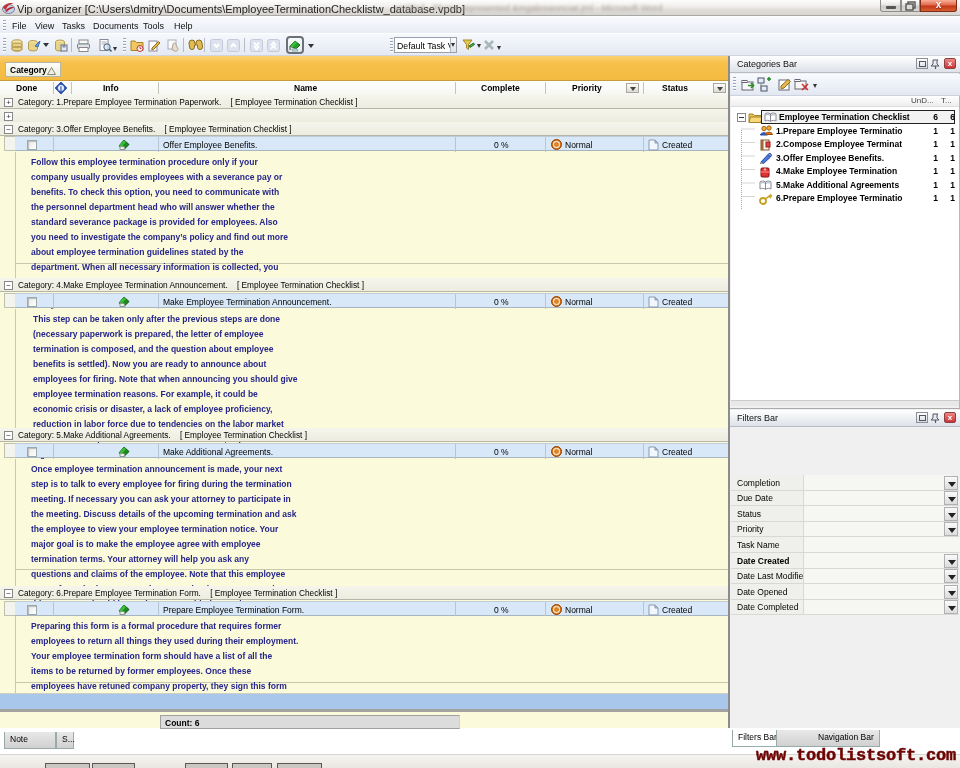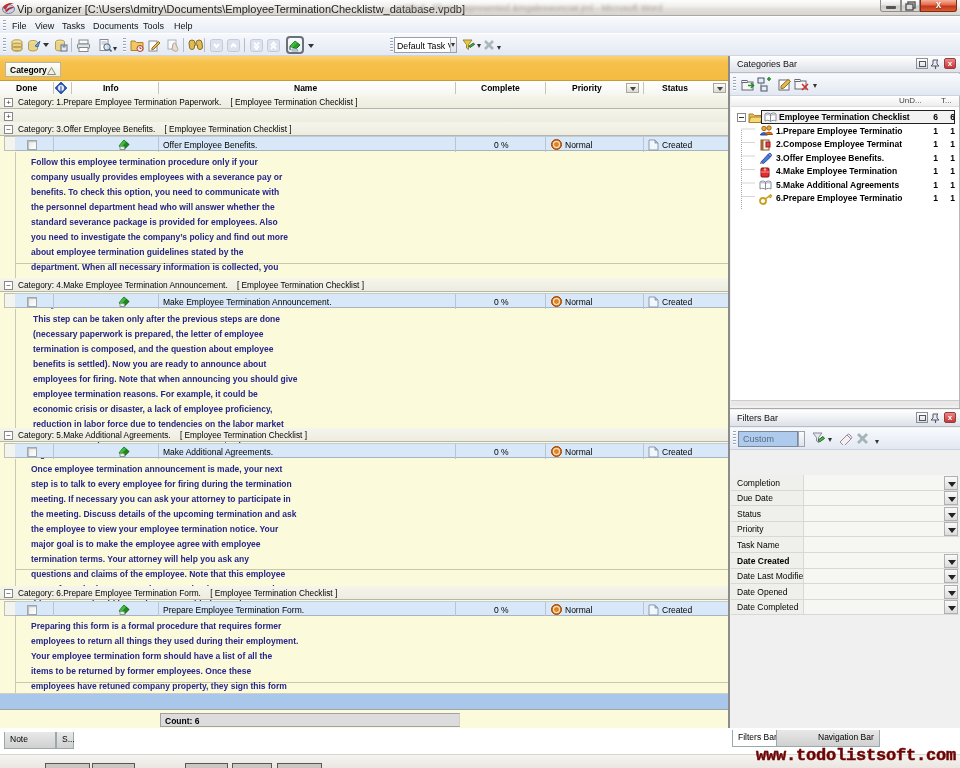--- a/index.html
+++ b/index.html
@@ -52,21 +52,21 @@
 .grow { position:absolute; left:0; width:728px; height:14px; background:linear-gradient(#f6f5ec,#edecdf); border-bottom:1px solid #b6b6a8; font-size:8.3px; color:#000; white-space:nowrap; }
 .grow .pm { position:absolute; left:4px; top:3px; width:9px; height:9px; background:#fff; border:1px solid #888; font-size:8px; line-height:7px; text-align:center; color:#333; }
 .grow .gt { position:absolute; left:18px; top:2px; }
 .trow { position:absolute; left:15px; width:713px; height:15px; background:#d8e8f8; border-top:1px solid #c0ccd8; border-bottom:1px solid #a8b4c0; }
 .trow .cb { position:absolute; left:12px; top:2.5px; width:10px; height:10px; border:1px solid #9aa; background:linear-gradient(135deg,#e8e8e8,#fff); box-shadow:inset 1px 1px 1px #bbb; }
 .trow .cell { position:absolute; top:2.5px; font-size:8.5px; color:#000; white-space:nowrap; }
 .trow .cv { position:absolute; top:0; width:1px; height:15px; background:#b8c4d4; }
 .note { position:absolute; left:15px; width:713px; background:#fbfada; border-bottom:1px solid #c8c8ae; font-size:8.5px; font-weight:bold; color:#26268c; line-height:15px; padding:3px 0 0 16px; white-space:pre; }
 .gutter { position:absolute; left:15px; width:1px; background:#c8c8b4; }
 #blueband { left:0; top:637px; width:728px; height:16px; background:#a9c7eb; border-top:1px solid #d0d0c0; }
-#cntrow { left:0; top:653px; width:728px; height:19px; background:#fbfada; border-top:1px solid #a3a3a3; }
+#cntrow { left:0; top:653px; width:728px; height:19px; background:#fbfada; border-top:3px solid #a3a3a3; }
 #cntbox { position:absolute; left:160px; top:3px; width:300px; height:14px; background:#dcdcdc; border:1px solid #a0a0a0; border-right-color:#d0d0d0; font-size:8.5px; font-weight:bold; padding:1.5px 0 0 4px; }
 
 
 #rightcol { left:730px; top:56px; width:230px; height:672px; background:#f0f0f0; border-right:1px solid #b8b8b8; }
 .ptitle { position:absolute; left:0; width:230px; height:17px; background:linear-gradient(#ffffff,#dde1e8); border-bottom:1px solid #b8bcc4; font-size:9px; color:#111; padding:3px 0 0 7px; }
 .pbtns { position:absolute; right:4px; top:2px; }
 .pbtn { display:inline-block; width:12px; height:11px; margin-left:2px; vertical-align:top; position:relative; }
 .pbtn.rest { border:1px solid #8a8f98; background:linear-gradient(#fff,#d8dce4); }
 .pbtn.rest:after { content:""; position:absolute; left:2px; top:2px; width:5px; height:4px; border:1px solid #555; }
 .pbtn.close { border:1px solid #8a4040; background:linear-gradient(#e88,#c33); border-radius:2px; color:#fff; font-size:8px; font-weight:bold; text-align:center; line-height:10px; }
@@ -461,21 +461,21 @@
         </svg>
       <svg style="position:absolute;left:64px;top:4px;" width="16" height="14">
           <rect x="1" y="3" width="11" height="8" fill="#f8f8f8" stroke="#667"></rect>
           <rect x="1" y="1.5" width="5" height="2" fill="#f8f8f8" stroke="#667"></rect>
           <path d="M8 6 l6 6 m0 -6 l-6 6" stroke="#d03030" stroke-width="1.6"></path>
         </svg>
       <div class="tarrow" style="left:83px; top:10px; border-left-width:2.5px; border-right-width:2.5px;"></div>
     </div>
     <div id="cattree">
       <div id="treehdr">
-          <span style="position:absolute;left:168px;">UnD...</span>
+          <span style="position:absolute;left:180px;">UnD...</span>
           <span style="position:absolute;left:210px;">T...</span>
         </div>
       <div class="trw" style="top:14px;">
         <svg style="position:absolute;left:6px;top:3px;" width="9" height="9">
             <rect x="0.5" y="0.5" width="8" height="8" fill="#fff" stroke="#888"></rect>
             <line x1="2" y1="4.5" x2="7" y2="4.5" stroke="#333"></line>
           </svg>
         <svg style="position:absolute;left:17px;top:1px;" width="15" height="12">
             <path d="M1 3 h4 l1.5 1.5 H13 v7 H1 z" fill="#e8c050" stroke="#a8842c"></path>
             <path d="M2.5 6 H14.5 L12.5 11.5 H1 z" fill="#f6d878" stroke="#a8842c"></path>
@@ -562,38 +562,20 @@
       <div style="position:absolute;left:0;bottom:0;width:228px;height:6px;background:#e8e8e8;border-top:1px solid #ccc;"></div>
     </div>
 
     <div id="filters">
       <div class="ptitle" style="top:1px;">Filters Bar
         <span class="pbtns"><span class="pbtn rest"></span><span class="pbtn" style="border:none;"><svg width="12" height="12">
                 <path d="M3 2 h5 l-1 1 v3 l2 2 h-8 l2 -2 v-3 z" fill="#e8ecf2" stroke="#556"></path>
                 <line x1="5.5" y1="8" x2="5.5" y2="11" stroke="#556" stroke-width="1.2"></line>
               </svg></span><span class="pbtn close">x</span></span>
       </div>
-      <div class="ptool" style="top:19px;">
-        <div class="grip" style="top:3px; height:15px;"></div>
-        <div style="position:absolute;left:8px;top:2.5px;width:60px;height:16px;background:#aecbee;border:1px solid #7a8a9c;font-size:9px;color:#5a6c80;padding:2px 0 0 4px;">Custom</div>
-        <div style="position:absolute;left:68px;top:2.5px;width:7px;height:16px;background:linear-gradient(#fcfcfc,#dfe3ea);border:1px solid #9aa2ae;"></div>
-        <svg style="position:absolute;left:82px;top:4px;" width="14" height="14">
-            <path d="M1 1 h9 l-3.5 4.5 v5 l-2 -1.5 v-3.5 z" fill="#e8e8f0" stroke="#889"></path>
-            <path d="M6 8 l5 -3.5 l1.5 2 l-5 3.5 z" fill="#4ab04a" stroke="#287028"></path>
-          </svg>
-        <div class="tarrow" style="left:98px; top:10px; border-left-width:2.5px; border-right-width:2.5px;"></div>
-        <svg style="position:absolute;left:108px;top:5px;" width="16" height="12">
-            <path d="M2 9 L9 2 a2 2 0 0 1 3 0 l1 1 a2 2 0 0 1 0 3 L6 13 z" fill="#f4f0ec" stroke="#98a"></path>
-            <path d="M9 2 l4 4" stroke="#98a"></path>
-          </svg>
-        <svg style="position:absolute;left:126px;top:4px;" width="13" height="13" opacity="0.85">
-            <path d="M2 2 L11 11 M11 2 L2 11" stroke="#9aa" stroke-width="2.8"></path>
-          </svg>
-        <div class="tarrow" style="left:145px; top:12px; border-left-width:2.5px; border-right-width:2.5px;"></div>
-      </div>
       <div class="frow" style="top:42px;">
           <span class="lab">Completion</span>
           <span class="val"></span>
           <span class="dd"></span>
         </div>
       <div class="frow" style="top:57.6px;">
           <span class="lab">Due Date</span>
           <span class="val"></span>
           <span class="dd"></span>
         </div>

